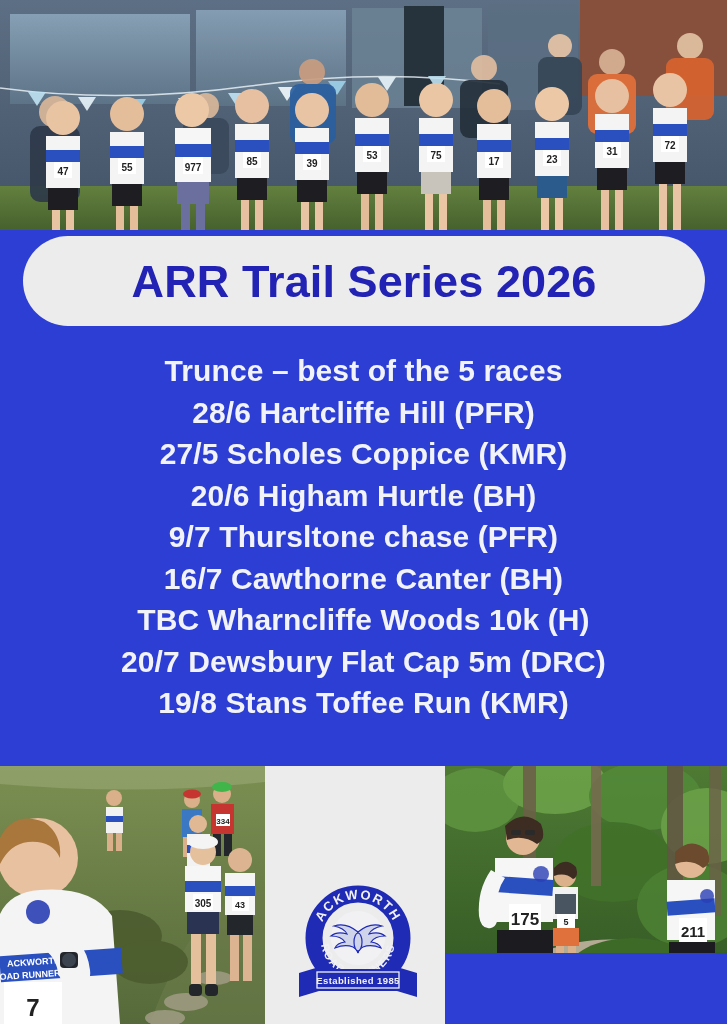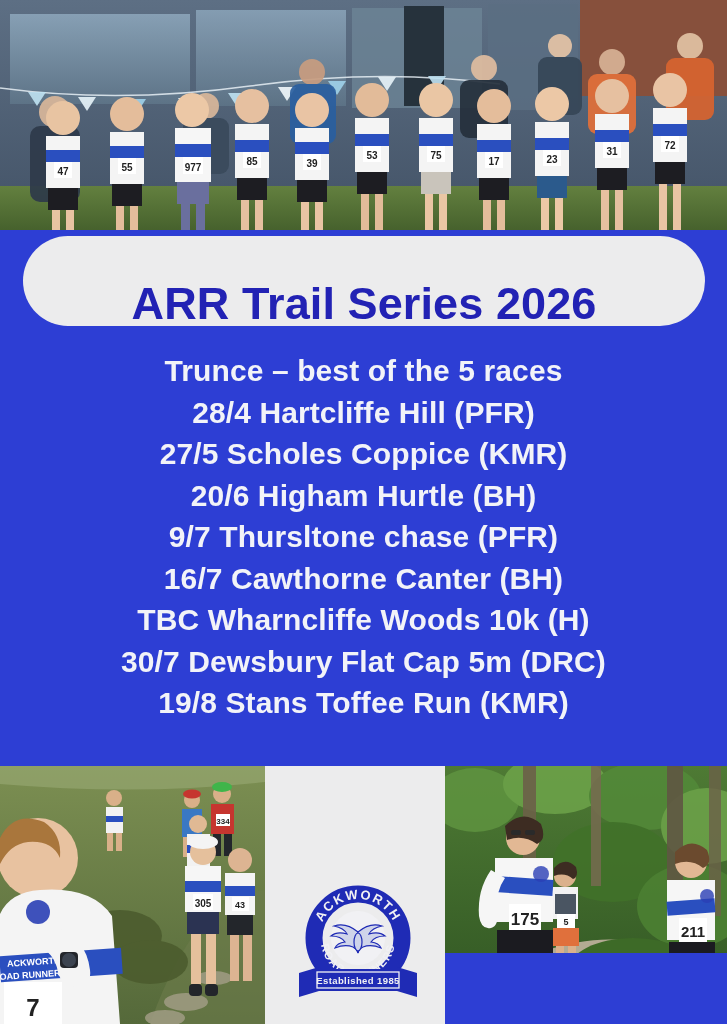--- a/index.html
+++ b/index.html
@@ -38,21 +38,21 @@
   }
 
   
   .title-card {
     position: absolute;
     left: 23px; top: 236px;
     width: 682px; height: 90px;
     background: #ececed;
     border-radius: 45px;
     display: flex;
-    align-items: flex-end;
+    align-items: center;
     justify-content: center;
   }
   .title-text {
     font-size: 45px;
     font-weight: 700;
     color: #2222b4;
     letter-spacing: 0.1px;
     line-height: 1;
     white-space: nowrap;
   }
@@ -296,27 +296,27 @@
   </div>
 
   <div class="blue-body"></div>
 
   <div class="title-card">
     <div class="title-text">ARR Trail Series 2026</div>
   </div>
 
   <ul class="race-list">
     <li class="race-line">Trunce  – best of the 5 races</li>
-    <li class="race-line">28/4 Hartcliffe Hill (PFR)</li>
+    <li class="race-line">28/6 Hartcliffe Hill (PFR)</li>
     <li class="race-line">27/5 Scholes Coppice (KMR)</li>
     <li class="race-line">20/6 Higham Hurtle (BH)</li>
     <li class="race-line">9/7 Thursltone chase (PFR)</li>
     <li class="race-line">16/7 Cawthorne Canter (BH)</li>
     <li class="race-line">TBC Wharncliffe Woods 10k (H)</li>
-    <li class="race-line">30/7 Dewsbury Flat Cap 5m (DRC)</li>
+    <li class="race-line">20/7 Dewsbury Flat Cap 5m (DRC)</li>
     <li class="race-line">19/8 Stans Toffee Run (KMR)</li>
   </ul>
 
   <div class="bottom-strip">
 
     <div class="bp-left">
       <svg class="bp-svg" width="265" height="258" viewBox="0 0 265 258" preserveAspectRatio="none">
         <defs>
           <linearGradient id="hill" x1="0" y1="0" x2="0" y2="1">
             <stop offset="0" stop-color="#7c8f52"></stop>

